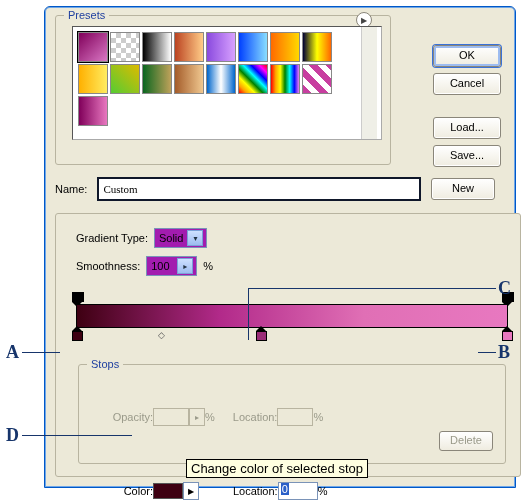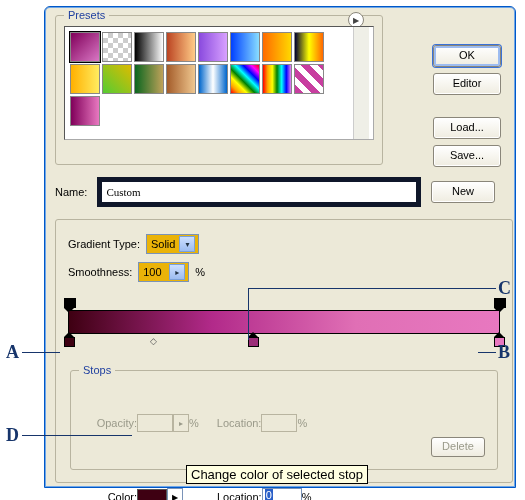--- a/index.html
+++ b/index.html
@@ -57,21 +57,21 @@
     text-align: center;
     line-height: 18px;
     box-shadow: 0 0 0 1px #fff inset;
   }
   .pbtn.small { width: 62px; }
 
   
   .group {
     border: 1px solid #b8b4a0;
     border-radius: 3px;
-    padding: 10px 8px 8px 8px;
+    padding: 10px 8px 8px 16px;
     position: relative;
     background: #ece9d8;
   }
   .group .legend {
     position: absolute;
     top: -7px; left: 8px;
     background: #ece9d8;
     padding: 0 4px;
     color: #2040a0;
     font-size: 11px;
@@ -89,29 +89,29 @@
   .scrollbar { width: 15px; background: #efefe7; border-left: 1px solid #ccc; }
   .play-btn { 
     position: absolute; right: 18px; top: -4px; width:14px; height:14px; 
     border:1px solid #8a867a; border-radius:50%; background:#fff; 
     display:flex; align-items:center; justify-content:center; font-size:8px; color:#444;
   }
 
   
   .name-row { display:flex; align-items:center; margin-top: 12px; gap:10px; }
   .name-row input[type=text] {
-    flex:1; height:18px; border:5px solid #0f172a; padding:1px 4px; font-size:11px; font-family: Tahoma;
+    flex:1; height:18px; border:2px solid #0f172a; padding:1px 4px; font-size:11px; font-family: Tahoma;
   }
 
   
   .lower-group { margin-top: 12px; width: 440px; height: 244px; }
   .row { display:flex; align-items:center; gap:6px; margin-bottom: 8px; }
   .dd {
     display:inline-flex; align-items:center; height:18px;
-    border:1px solid #7a93b8; background:#eab308; padding:0 3px 0 4px; font-size:11px;
+    border:1px solid #7a93b8; background:#a21caf; padding:0 3px 0 4px; font-size:11px;
   }
   .dd .arrow { 
     width:14px; height:14px; margin-left:4px; 
     background:linear-gradient(#cde0ff,#9dbcf0); border:1px solid #7aa0d8; 
     display:flex; align-items:center; justify-content:center; font-size:8px; color:#234;
   }
   .lbl { color:#000; }
 
   
   .grad-area { position:relative; margin: 18px 4px 0 4px; height: 50px; }
@@ -151,21 +151,21 @@
 </head>
 <body>
 
 <div class="window">
 
 
   <div class="content">
 
     <div class="btn-col">
       <div class="pbtn" style="box-shadow:0 0 0 1px #3a72d8, 0 0 0 2px #9dbcf0 inset;">OK</div>
-      <div class="pbtn">Editor</div>
+      <div class="pbtn">Cancel</div>
       <div style="height:10px"></div>
       <div class="pbtn">Load...</div>
       <div class="pbtn">Save...</div>
     </div>
 
     <div class="group presets-group">
       <span class="legend">Presets</span>
       <div class="play-btn">▶</div>
       <div class="presets-area">
         <div class="swatches" id="swatches">

